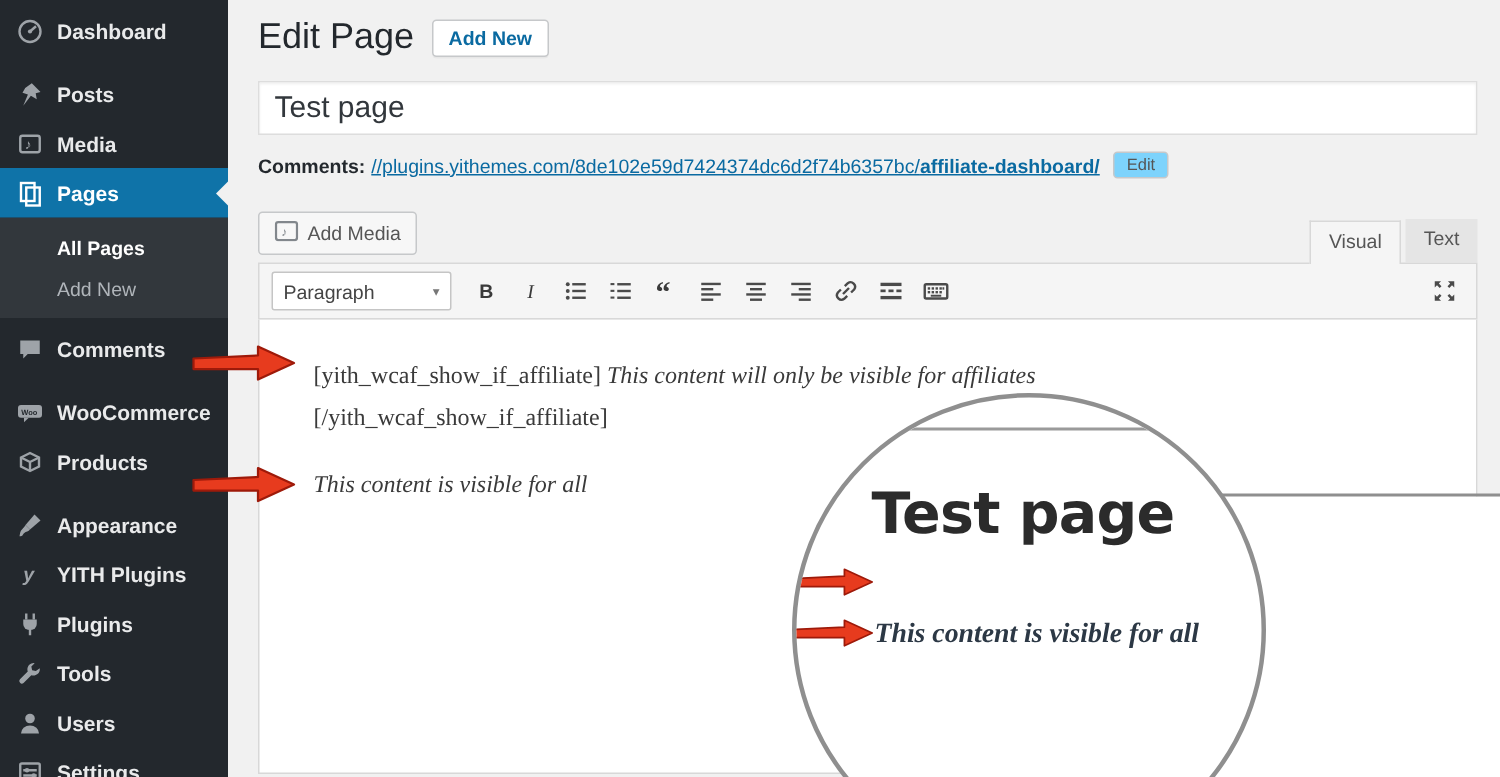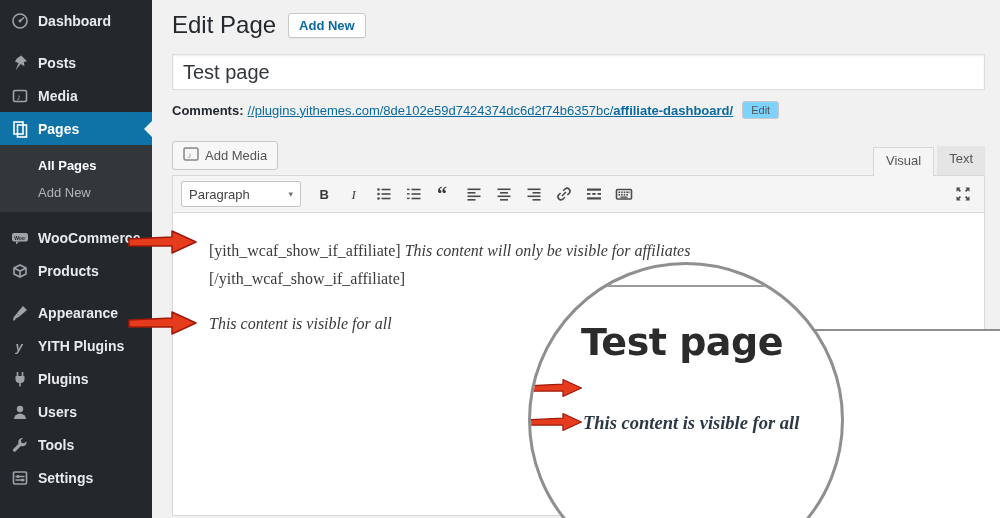--- a/index.html
+++ b/index.html
@@ -161,20 +161,28 @@
           <rect class="st" x="3" y="2" width="9" height="12"></rect>
           <rect class="st" x="6.5" y="5" width="9" height="12"></rect>
         </svg>
       </span>
     <span>Pages</span>
   </div>
   <div class="submenu">
     <div class="submenu-item current">All Pages</div>
     <div class="submenu-item">Add New</div>
   </div>
+  <div class="menu-item">
+    <span class="mi">
+        <svg width="18" height="18" viewBox="0 0 18 18">
+          <path class="fl" d="M2.5 3 h13 v9 h-8 l-3 3 v-3 h-2 z"></path>
+        </svg>
+      </span>
+    <span>Comments</span>
+  </div>
   <div class="menu-item gap">
     <span class="mi">
         <svg width="18" height="18" viewBox="0 0 18 18">
           <rect class="fl" x="1" y="4" width="16" height="8.5" rx="2"></rect>
           <path class="fl" d="M5 12.5 v3 l3.2 -3 z"></path>
           <text x="3.2" y="10.7" font-size="5" font-weight="bold" fill="#23282d">Woo</text>
         </svg>
       </span>
     <span>WooCommerce</span>
   </div>
@@ -210,33 +218,33 @@
           <path class="st" d="M6.5 2 v4 M11.5 2 v4"></path>
           <path class="fl" d="M4.5 6 h9 v3 a4 4 0 0 1 -4 4 h-1 a4 4 0 0 1 -4 -4 z"></path>
           <path class="st" d="M9 13 v3.5"></path>
         </svg>
       </span>
     <span>Plugins</span>
   </div>
   <div class="menu-item">
     <span class="mi">
         <svg width="18" height="18" viewBox="0 0 18 18">
+          <path class="fl" d="M15.5 5.5 a4.2 4.2 0 0 1 -5.6 4.6 l-5.2 5.2 a1.7 1.7 0 0 1 -2.4 -2.4 l5.2 -5.2 a4.2 4.2 0 0 1 4.6 -5.6 l-2.2 2.2 0.5 2.5 2.5 0.5 z"></path>
+        </svg>
+      </span>
+    <span>Tools</span>
+  </div>
+  <div class="menu-item">
+    <span class="mi">
+        <svg width="18" height="18" viewBox="0 0 18 18">
           <circle class="fl" cx="9" cy="6" r="3.2"></circle>
           <path class="fl" d="M3 16 a6 5.4 0 0 1 12 0 z"></path>
         </svg>
       </span>
     <span>Users</span>
-  </div>
-  <div class="menu-item">
-    <span class="mi">
-        <svg width="18" height="18" viewBox="0 0 18 18">
-          <path class="fl" d="M15.5 5.5 a4.2 4.2 0 0 1 -5.6 4.6 l-5.2 5.2 a1.7 1.7 0 0 1 -2.4 -2.4 l5.2 -5.2 a4.2 4.2 0 0 1 4.6 -5.6 l-2.2 2.2 0.5 2.5 2.5 0.5 z"></path>
-        </svg>
-      </span>
-    <span>Tools</span>
   </div>
   <div class="menu-item">
     <span class="mi">
         <svg width="18" height="18" viewBox="0 0 18 18">
           <rect class="st" x="2.5" y="3" width="13" height="12" rx="1"></rect>
           <path class="st" d="M4.5 7.5 h9 M4.5 11 h9"></path>
           <circle class="fl" cx="7" cy="7.5" r="1.5"></circle>
           <circle class="fl" cx="11.5" cy="11" r="1.5"></circle>
         </svg>
       </span>

